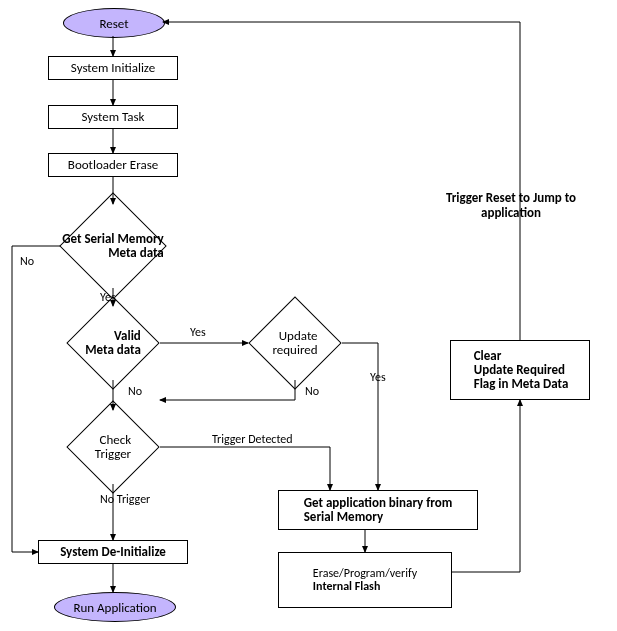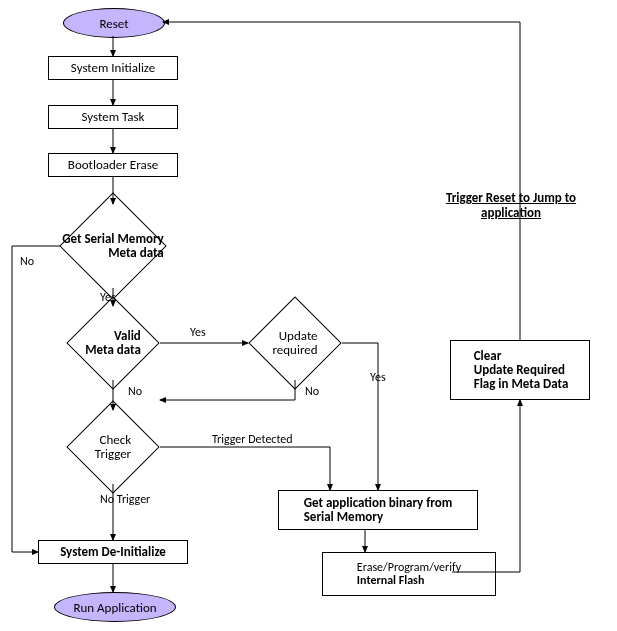--- a/index.html
+++ b/index.html
@@ -124,32 +124,32 @@
 
 <div class="oval-shape" style="left:54px; top:592px; width:120px; height:28px;">
   <span>Run Application</span>
 </div>
 
 <div class="node" style="left:278px; top:490px; width:200px; height:40px;">
   <span class="bold" style="white-space:pre-line;">Get application binary from
 Serial Memory</span>
 </div>
 
-<div class="node" style="left:278px; top:552px; width:174px; height:44px; font-size:12px;margin-left:44px;">
+<div class="node" style="left:278px; top:552px; width:174px; height:56px; font-size:12px;">
   <span style="white-space:pre-line;"><span style="font-weight:normal;">Erase/Program/verify</span><br><b>Internal Flash</b></span>
 </div>
 
 <div class="node bold" style="left:450px; top:340px; width:140px; height:60px;padding-left:8px;">
   <span style="white-space:pre-line;">Clear
 Update Required
 Flag in Meta Data</span>
 </div>
 
 <div class="label bold" style="left:426px; top:190px; width:170px; text-align:center; font-size:13px;">
-  <span style="white-space:pre-line;text-decoration:underline;">Trigger Reset to Jump to
+  <span style="white-space:pre-line;">Trigger Reset to Jump to
 application</span>
 </div>
 
 <div class="label" style="left:20px; top:254px;">No</div>
 <div class="label" style="left:100px; top:290px;">Yes</div>
 <div class="label" style="left:190px; top:325px;">Yes</div>
 <div class="label" style="left:128px; top:384px;">No</div>
 <div class="label" style="left:305px; top:384px;">No</div>
 <div class="label" style="left:370px; top:370px;">Yes</div>
 <div class="label" style="left:212px; top:432px;">Trigger Detected</div>

